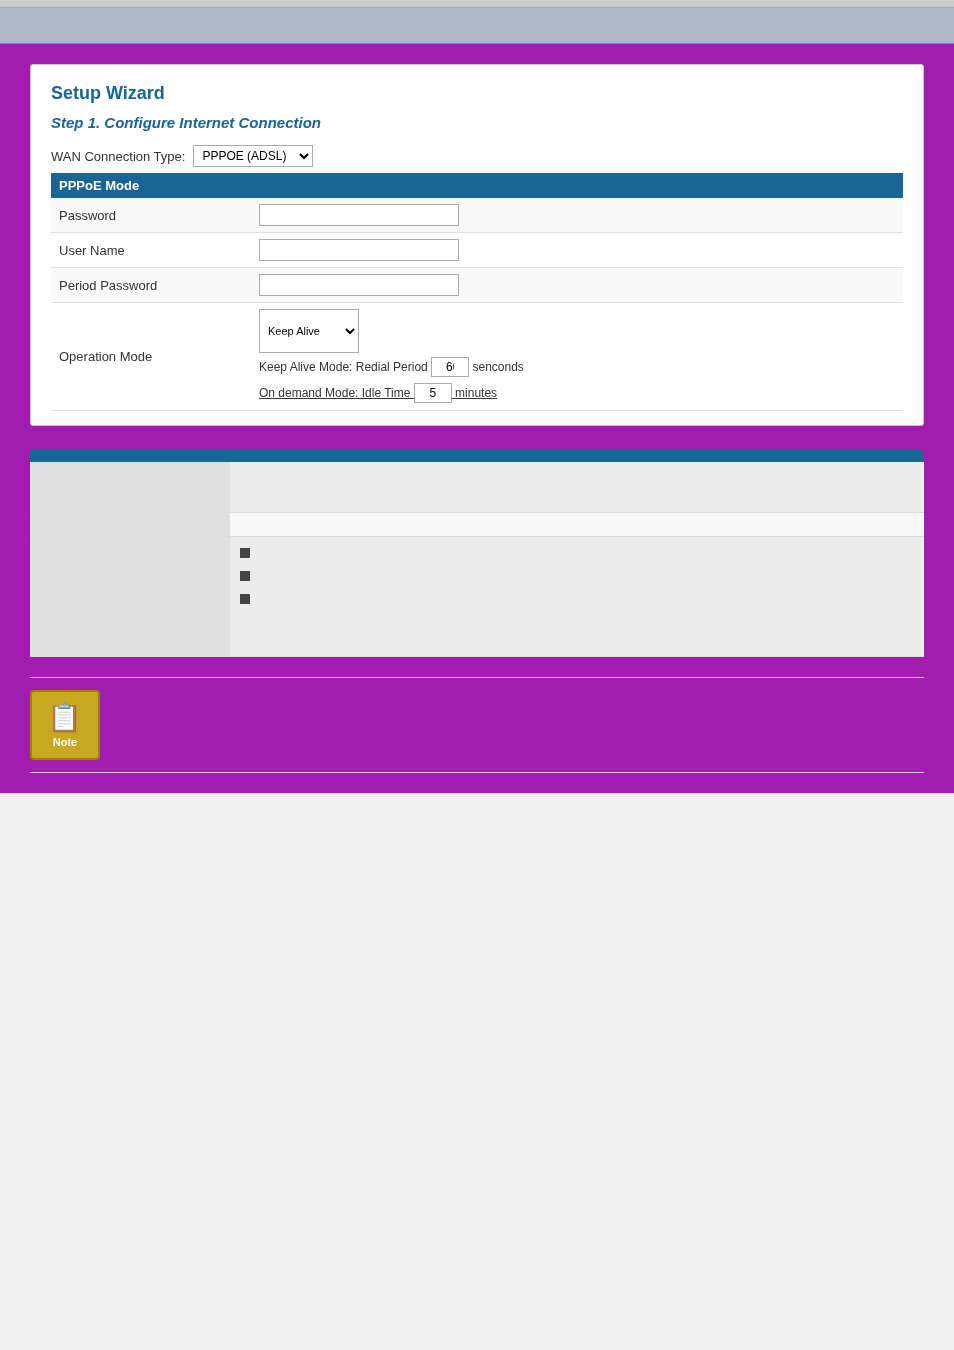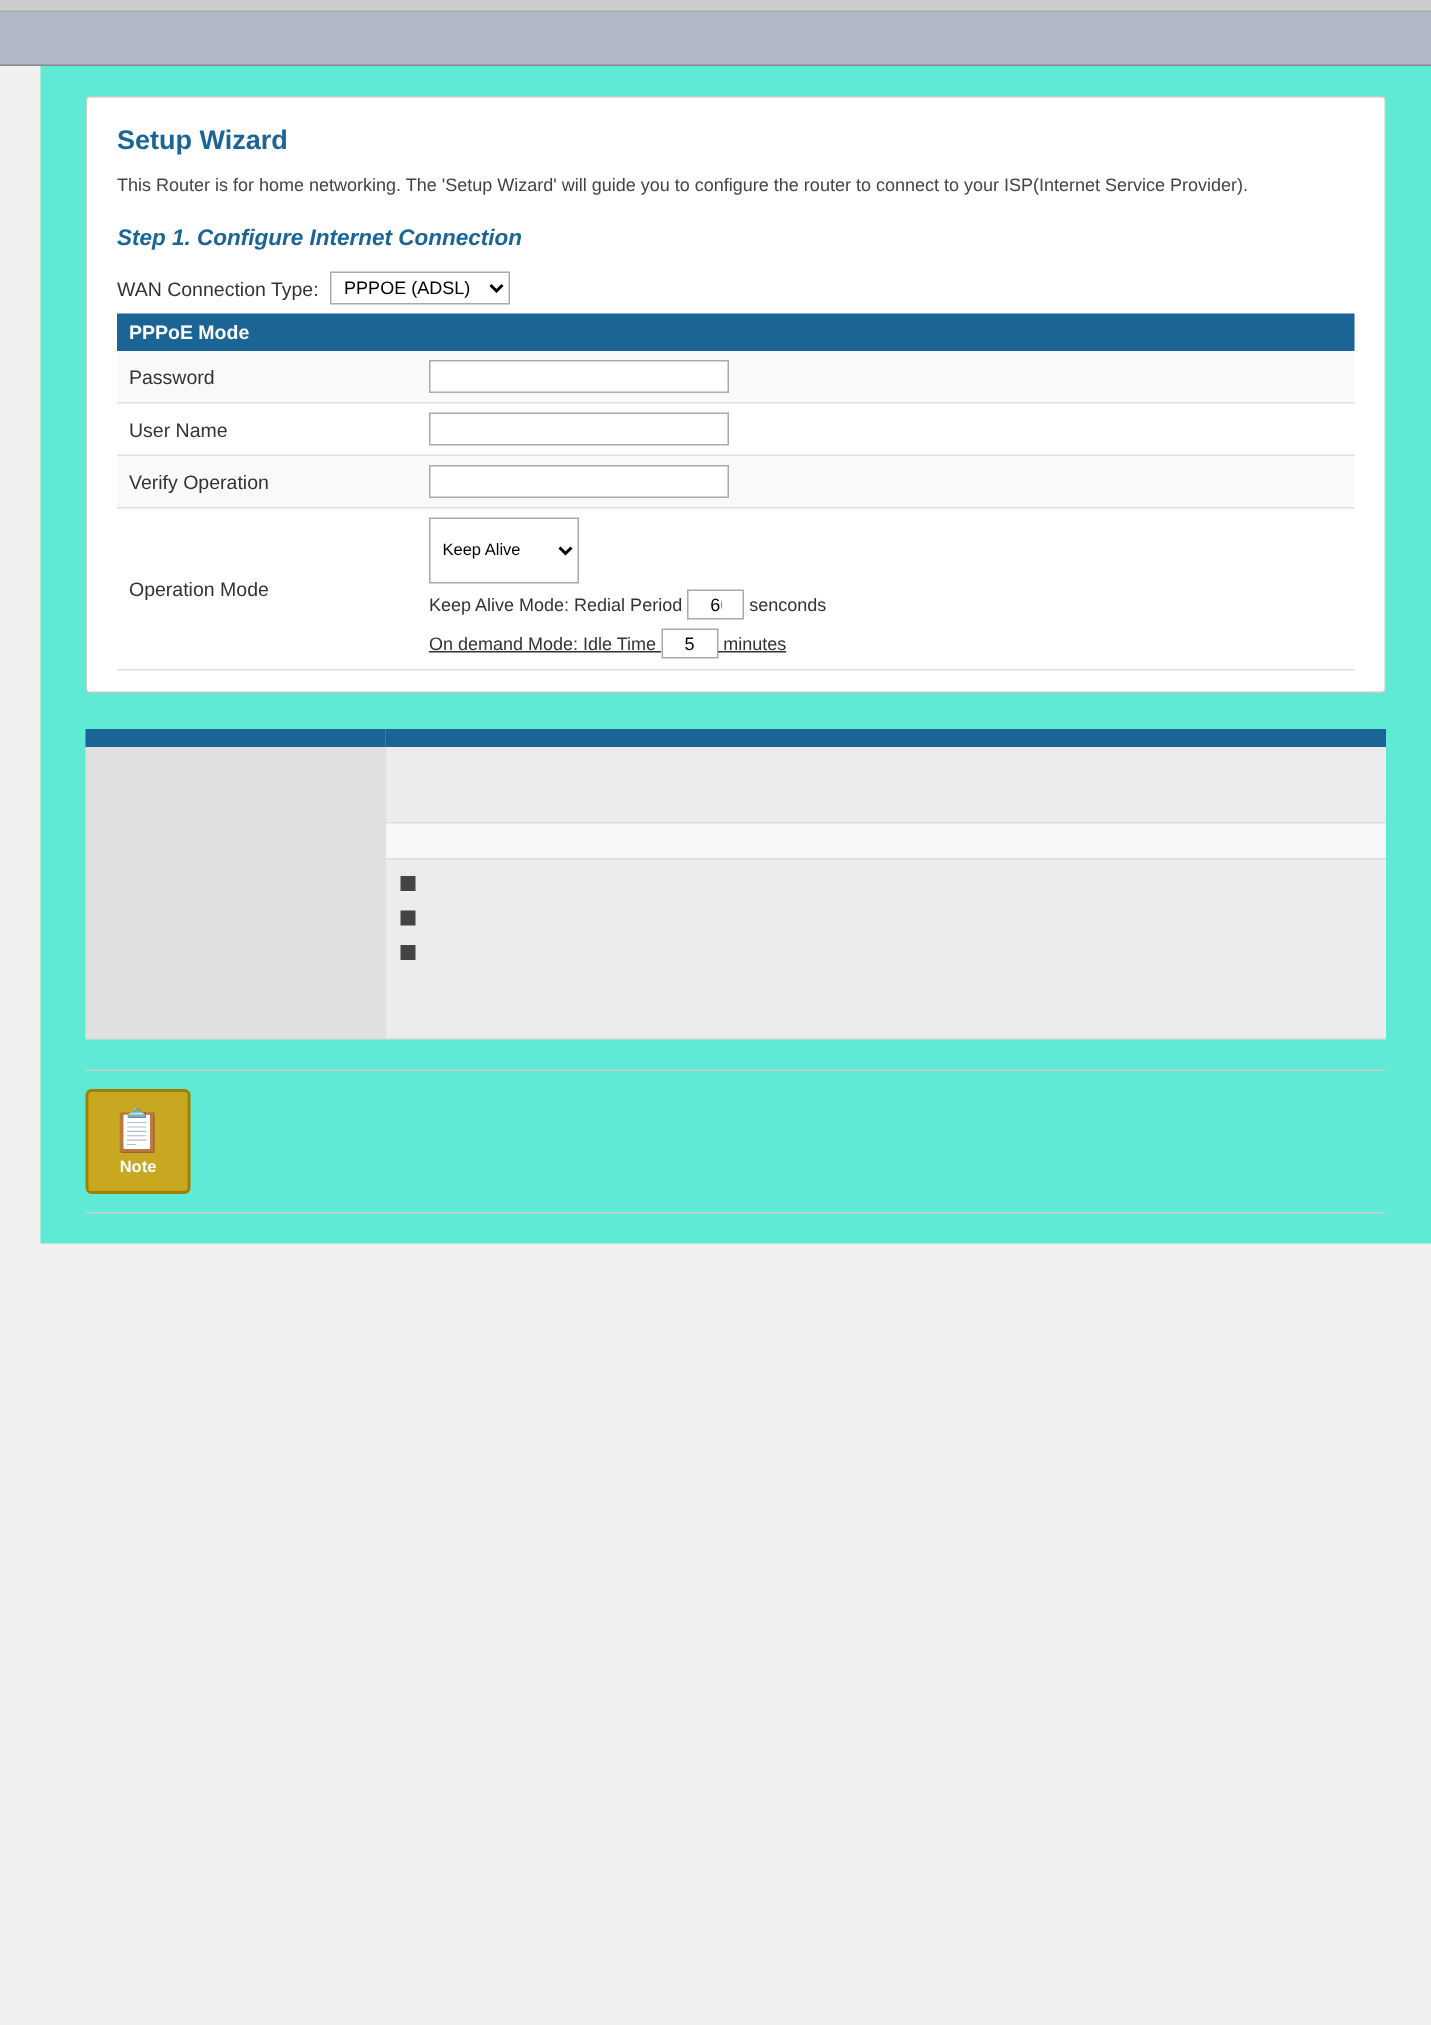--- a/index.html
+++ b/index.html
@@ -19,22 +19,21 @@
     }
 
     .header-bar {
       height: 36px;
       background: #b0b8c8;
       border-bottom: 1px solid #888;
     }
 
     .page-content {
       padding: 20px 30px;
-      background: #5eead4;
-      margin-left: 27px;
+      background: #a21caf;
     }
 
     
     .wizard-box {
       background: #fff;
       border: 1px solid #c8c8c8;
       border-radius: 3px;
       padding: 18px 20px 14px 20px;
       margin-bottom: 24px;
     }
@@ -273,21 +272,20 @@
 </head>
 <body>
 
 <div class="top-bar"></div>
 <div class="header-bar"></div>
 
 <div class="page-content">
 
   <div class="wizard-box">
     <div class="wizard-title">Setup Wizard</div>
-    <div class="wizard-desc">This Router is for home networking. The 'Setup Wizard' will guide you to configure the router to connect to your ISP(Internet Service Provider).</div>
 
     <div class="step-title">Step 1. Configure Internet Connection</div>
 
     <div class="wan-row">
       <span class="wan-label">WAN Connection Type:</span>
       <select class="wan-select">
         <option>PPPOE (ADSL)</option>
         <option>DHCP</option>
         <option>Static IP</option>
         <option>PPTP</option>
@@ -306,21 +304,21 @@
           <input type="password" class="text-input" value="" style="">
         </td>
       </tr>
       <tr class="data-row">
         <td class="label-cell">User Name</td>
         <td class="input-cell">
           <input type="text" class="text-input" value="" style="">
         </td>
       </tr>
       <tr class="data-row">
-        <td class="label-cell">Verify Operation</td>
+        <td class="label-cell">Period Password</td>
         <td class="input-cell">
           <input type="password" class="text-input" value="" style="">
         </td>
       </tr>
       <tr class="data-row">
         <td class="label-cell">Operation Mode</td>
         <td class="input-cell">
           <div class="keep-alive-row">
             <select class="keep-alive-select">
               <option>Keep Alive</option>

